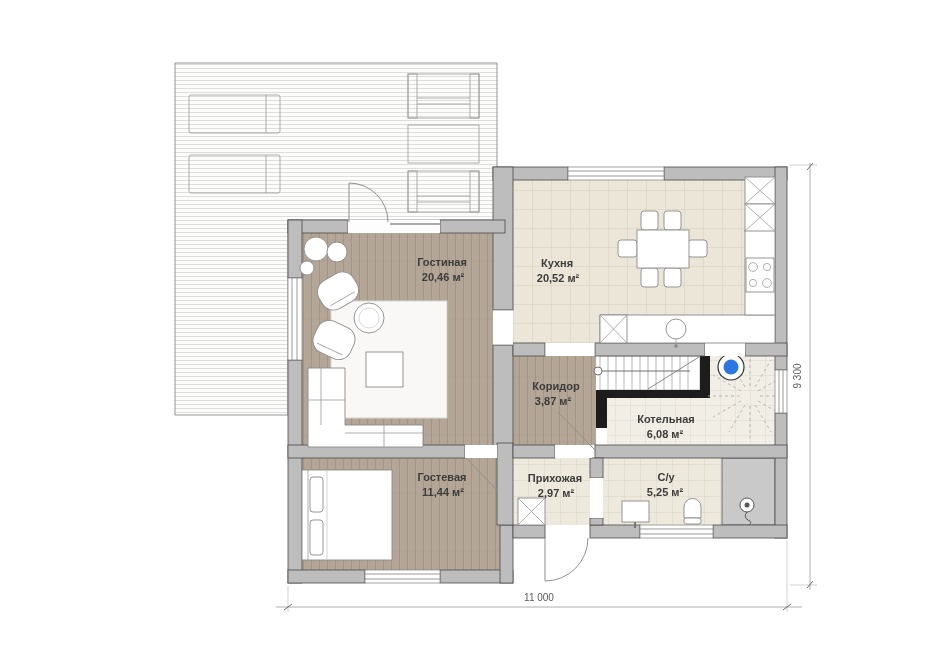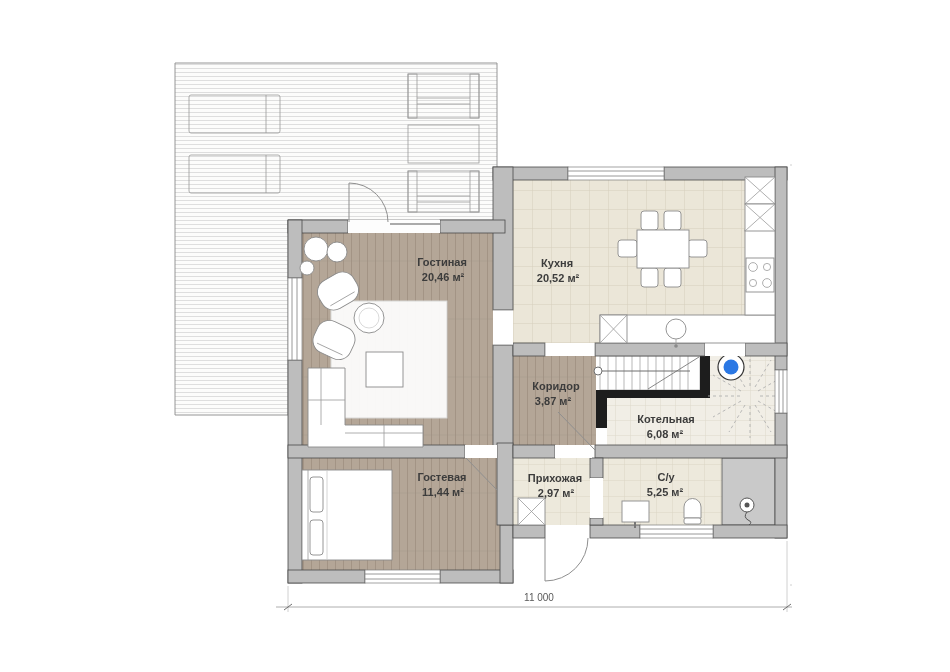--- a/index.html
+++ b/index.html
@@ -1,17 +1,17 @@
 <!DOCTYPE html>
 <html><head>
 <meta charset="utf-8">
 <style>
   html,body{margin:0;padding:0;background:#ffffff;}
   .canvas{position:relative;width:792px;height:672px;background:#ffffff;overflow:hidden;
-          font-family:"Liberation Sans", sans-serif;}
+          font-family:"Liberation Sans", sans-serif;padding-left:40px;}
   svg{position:absolute;left:0;top:0;}
   .room-name{font:bold 11px "Liberation Sans", sans-serif;fill:#3c3c3c;}
   .room-area{font:bold 11px "Liberation Sans", sans-serif;fill:#3c3c3c;}
   .dim-label{font:10px "Liberation Sans", sans-serif;fill:#5a5a5a;}
   .wall{fill:#bdbdbd;stroke:#4a4a4a;stroke-width:.8;}
   .blackwall{fill:#1d1d1d;stroke:none;}
   .furn{fill:#ffffff;stroke:#8a8a8a;stroke-width:.9;}
   .furn-light{fill:none;stroke:#9a9a9a;stroke-width:.8;}
   .doorline{fill:none;stroke:#8f8f8f;stroke-width:1;}
   .winline{stroke:#7d7d7d;stroke-width:.8;}

